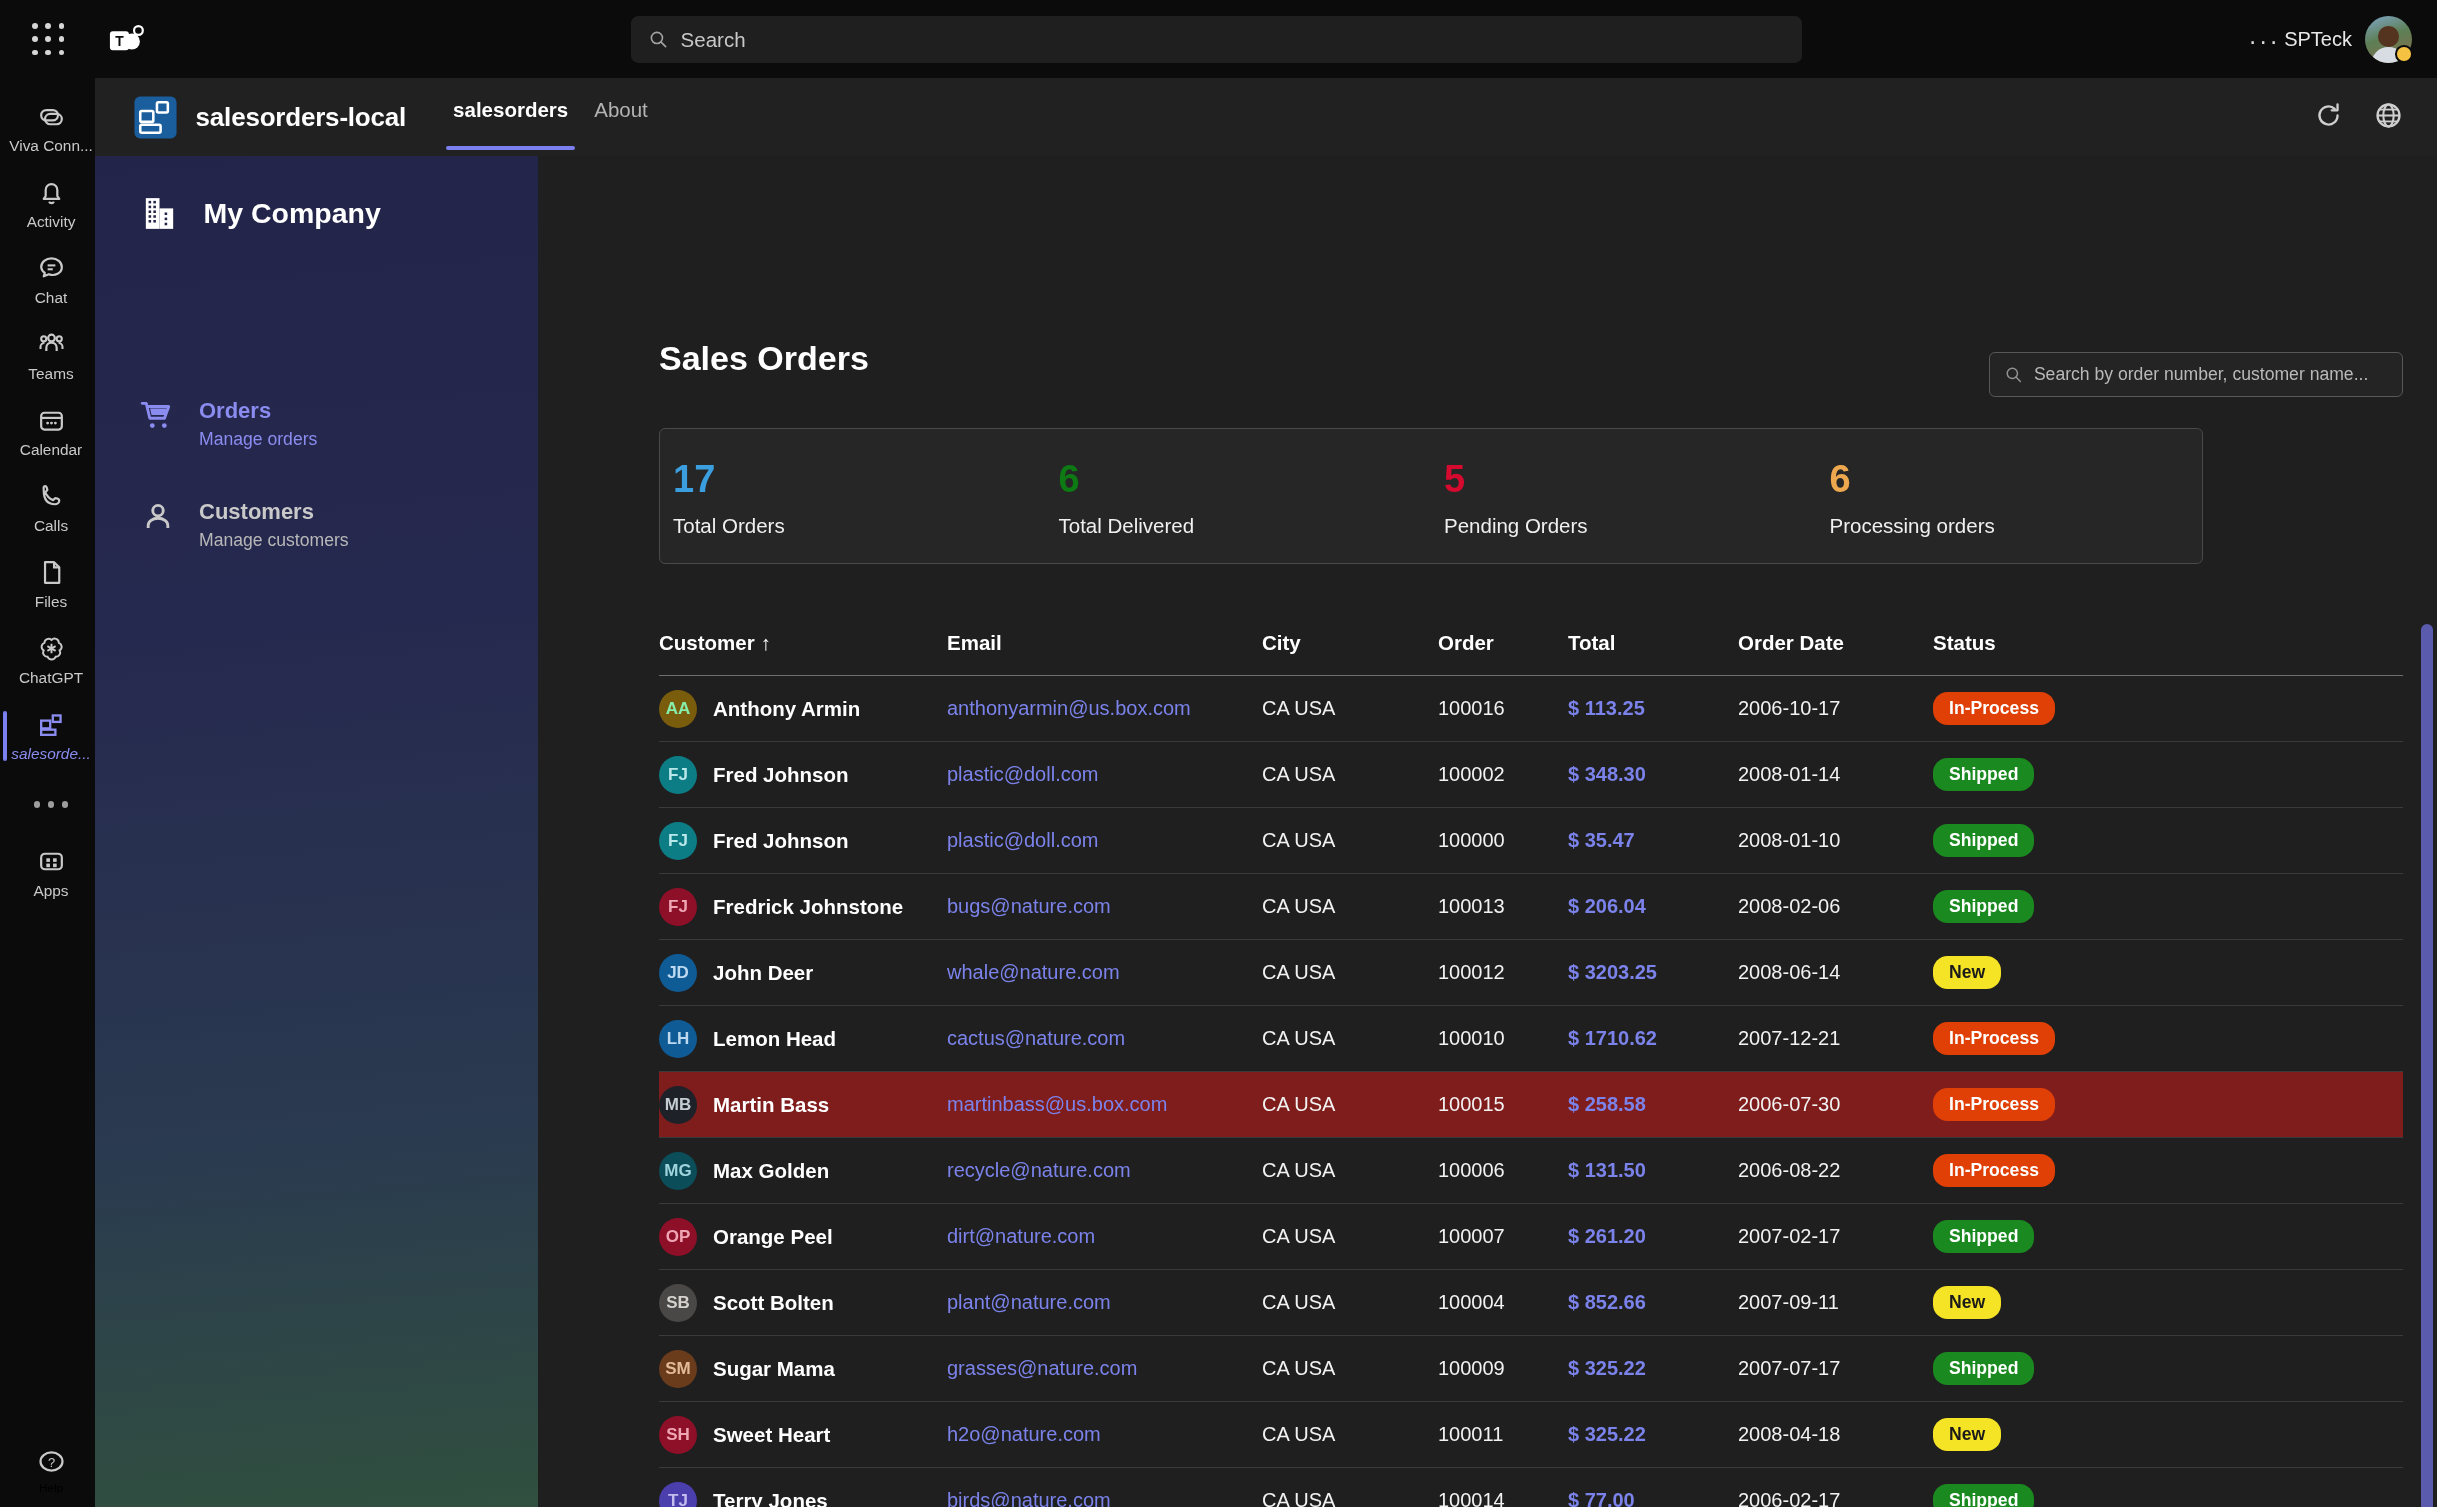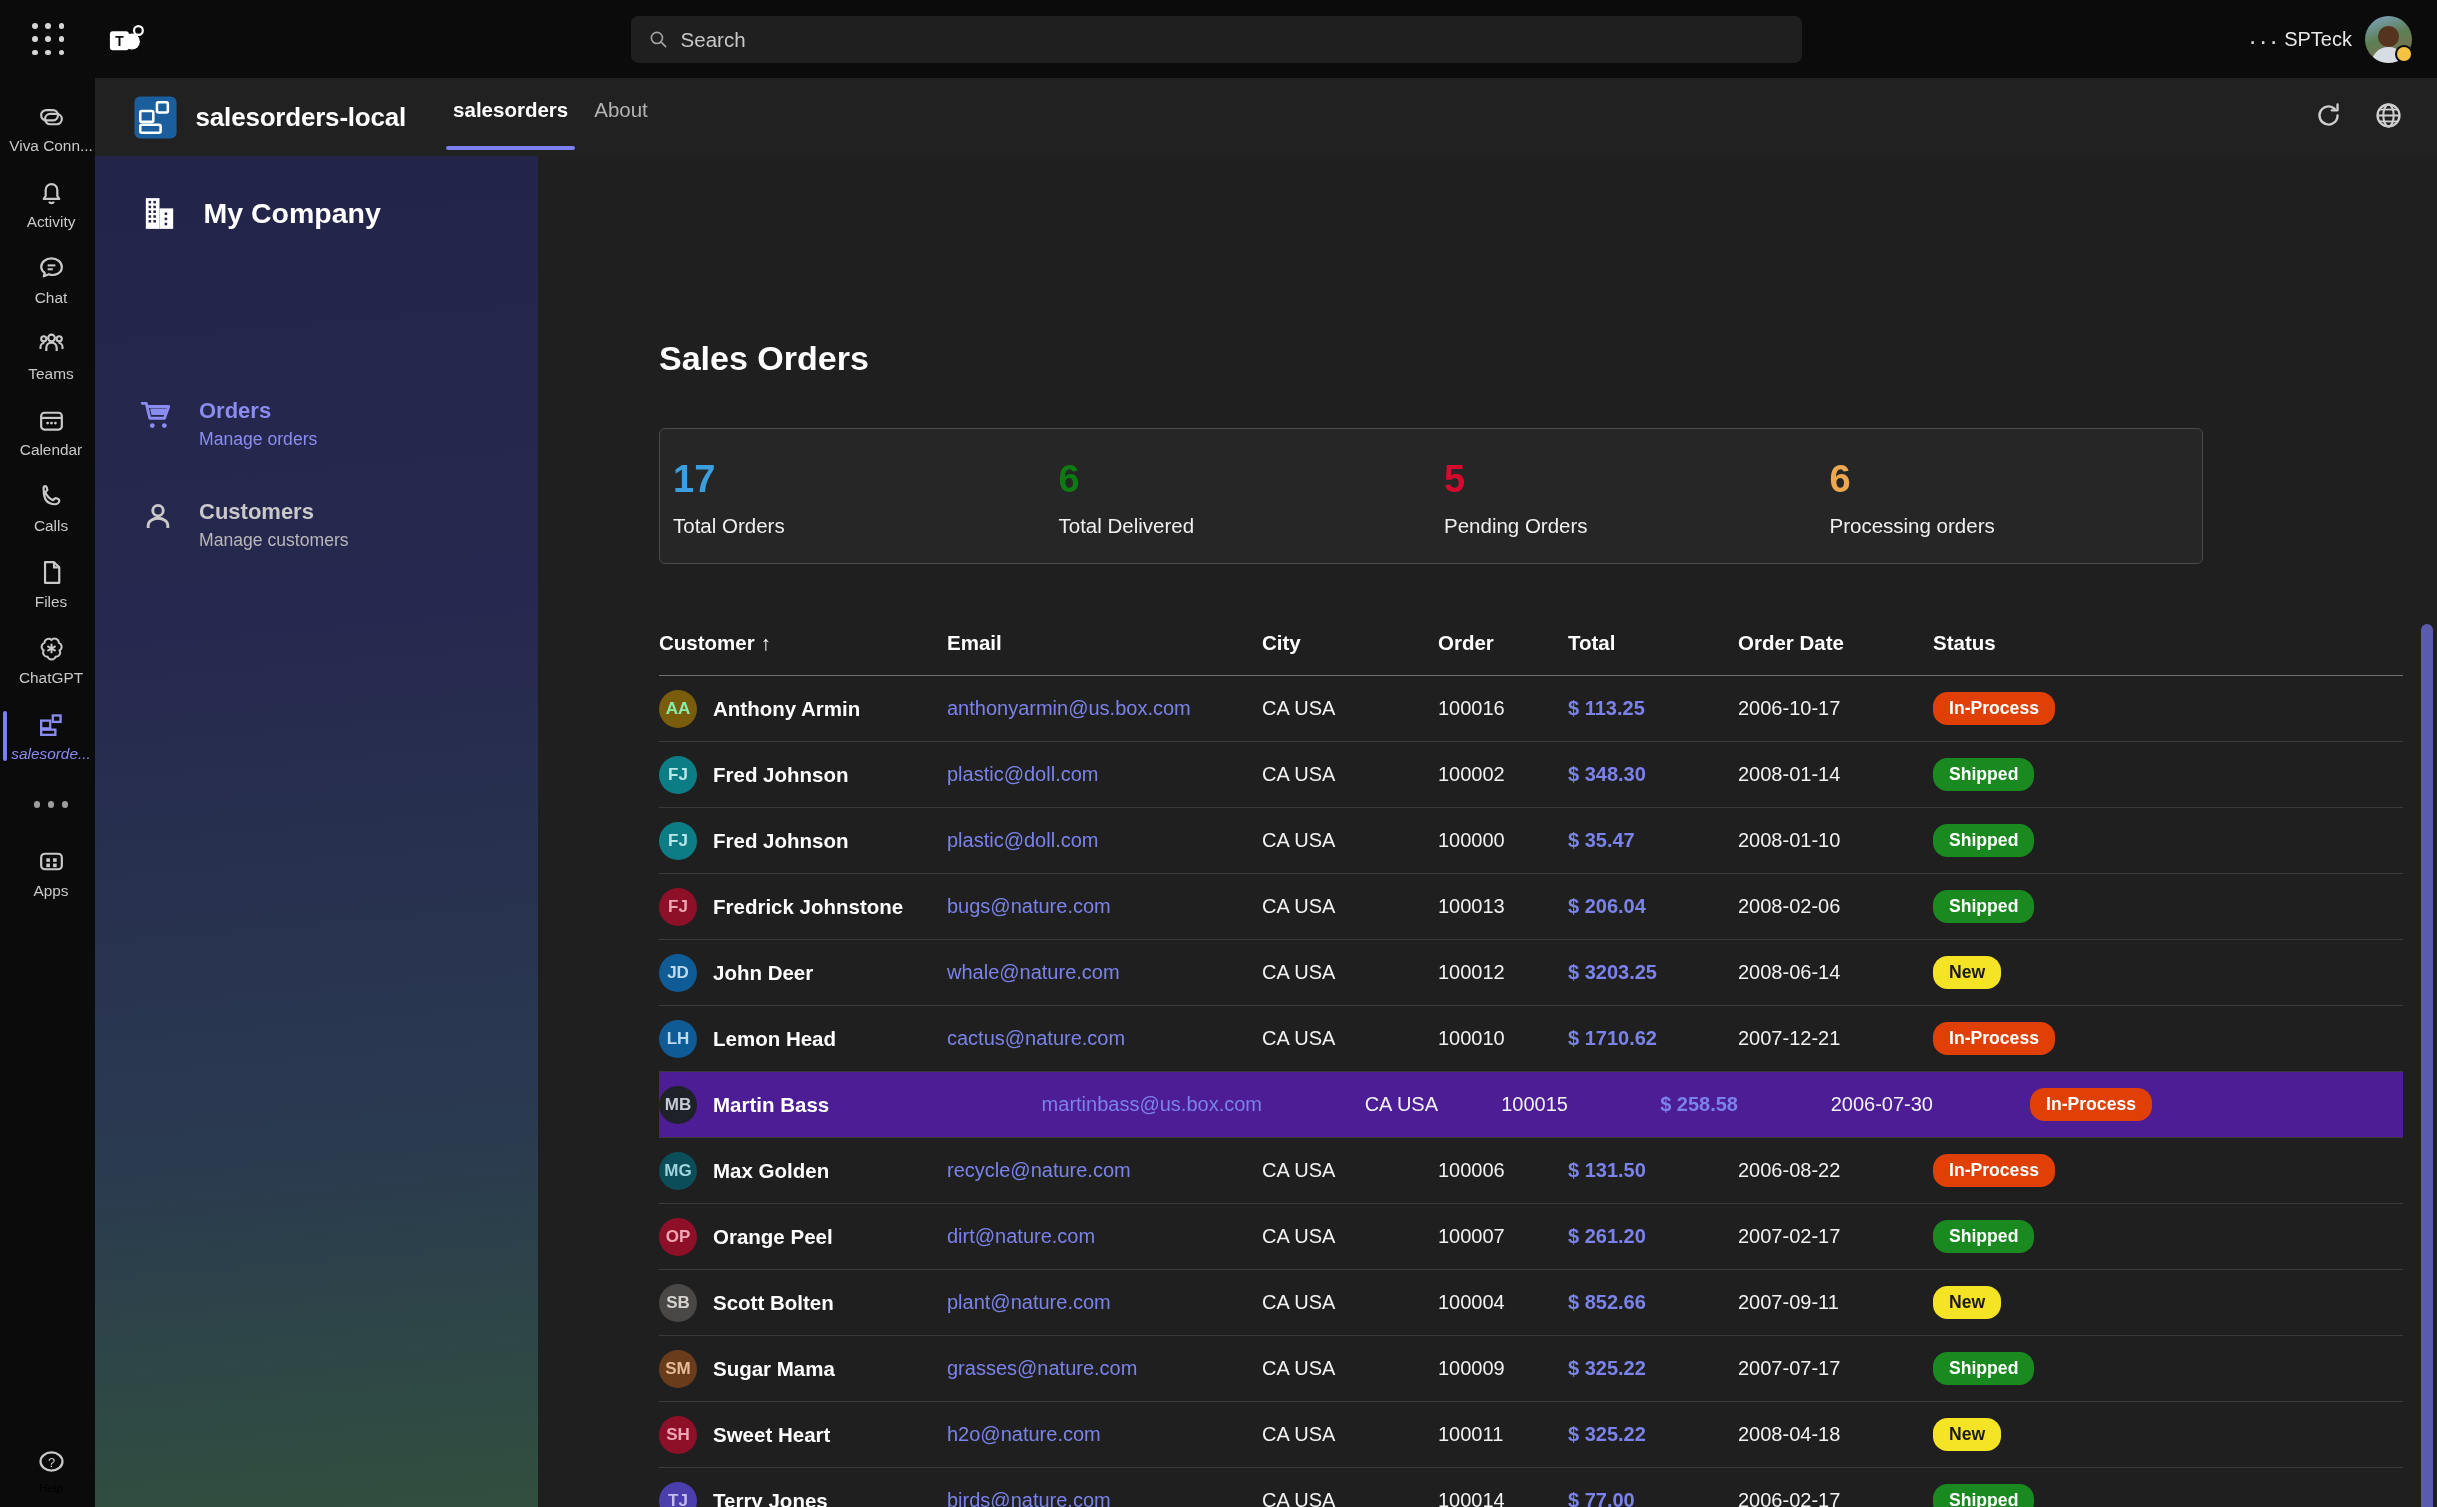--- a/index.html
+++ b/index.html
@@ -93,21 +93,21 @@
     background: #262626; border: 0.7px solid #4a4a4a; border-radius: 5.9px; display: flex; }
   .stat { flex: 1; padding: 31px 0 0 13px; }
   .stat .num { font-size: 38px; font-weight: 700; line-height: 1; }
   .stat .cap { font-size: 20.5px; color: #f0f0f0; margin-top: 16px; }
 
   
   .tablewrap { position: absolute; left: 121px; top: 454px; width: 1744px; height: 1024px; overflow: hidden; }
   .thead { display: flex; align-items: center; height: 66px; border-bottom: 1.5px solid #6f6f6f; }
   .thead .th { font-size: 20.5px; font-weight: 700; color: #fff; }
   .row { display: flex; align-items: center; height: 66px; border-bottom: 0.7px solid #3a3a3a; }
-  .row.hover { background: #4c1d95; text-align: right; }
+  .row.hover { background: #7f1d1d; }
   .c-cust { width: 288px; display: flex; align-items: center; gap: 16px; }
   .c-email { width: 315px; }
   .c-city  { width: 176px; }
   .c-order { width: 130px; }
   .c-total { width: 170px; }
   .c-date  { width: 195px; }
   .c-status{ width: 219px; }
   .avat { width: 38px; height: 38px; border-radius: 50%; display: flex; align-items: center;
     justify-content: center; font-size: 17px; font-weight: 600; flex: 0 0 38px; }
   .cname2 { font-size: 20.5px; font-weight: 700; color: #fff; white-space: nowrap; }
@@ -348,20 +348,27 @@
           <div class="t">Customers</div>
           <div class="s">Manage customers</div>
         </div>
       </div>
     </div>
 
     <div class="main">
 
       <div class="page-title">Sales Orders</div>
 
+      <div class="ordersearch">
+        <svg class="mag" viewBox="0 0 24 24">
+          <circle cx="10" cy="10" r="7" fill="none" stroke="#c0c0c0" stroke-width="2"></circle>
+          <line x1="15" y1="15" x2="21" y2="21" stroke="#c0c0c0" stroke-width="2" stroke-linecap="round"></line>
+        </svg>
+        <span class="ph">Search by order number, customer name...</span>
+      </div>
 
       <div class="statsbox">
         <div class="stat">
           <div class="num" id="s0n" style="color: rgb(59, 158, 222);">17</div>
           <div class="cap">Total Orders</div>
         </div>
         <div class="stat">
           <div class="num" id="s1n" style="color: rgb(14, 122, 20);">6</div>
           <div class="cap">Total Delivered</div>
         </div>

